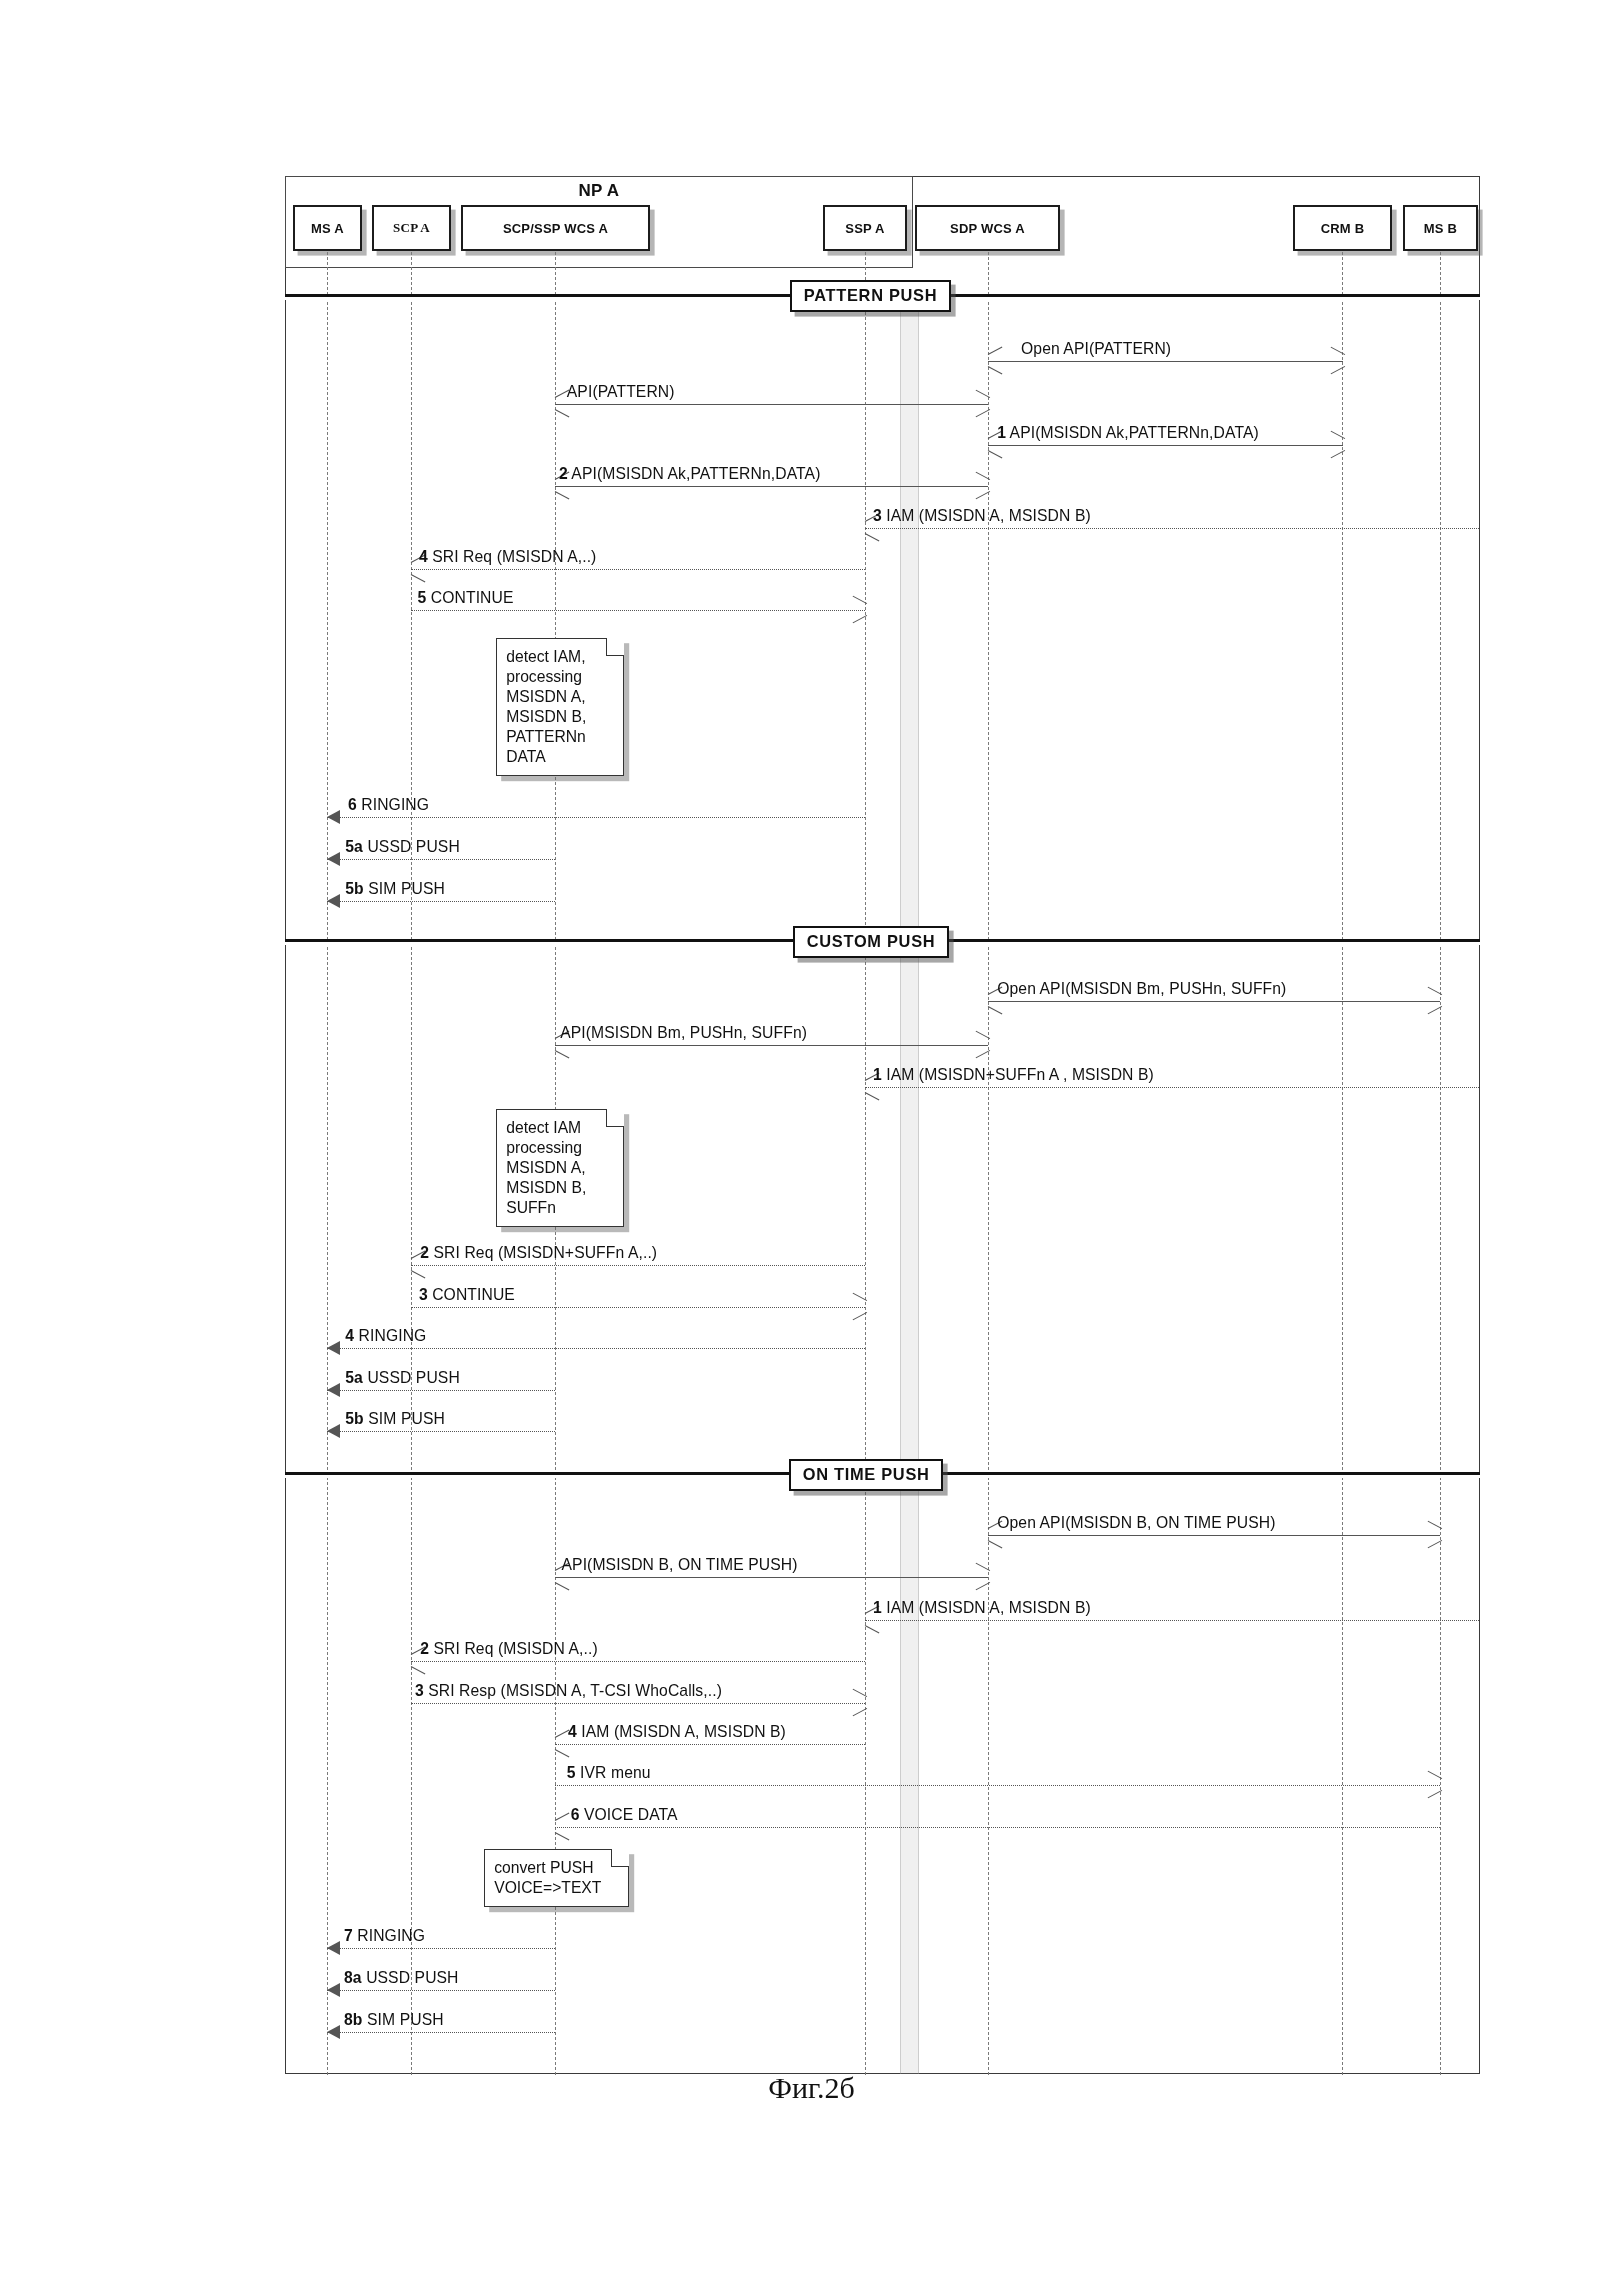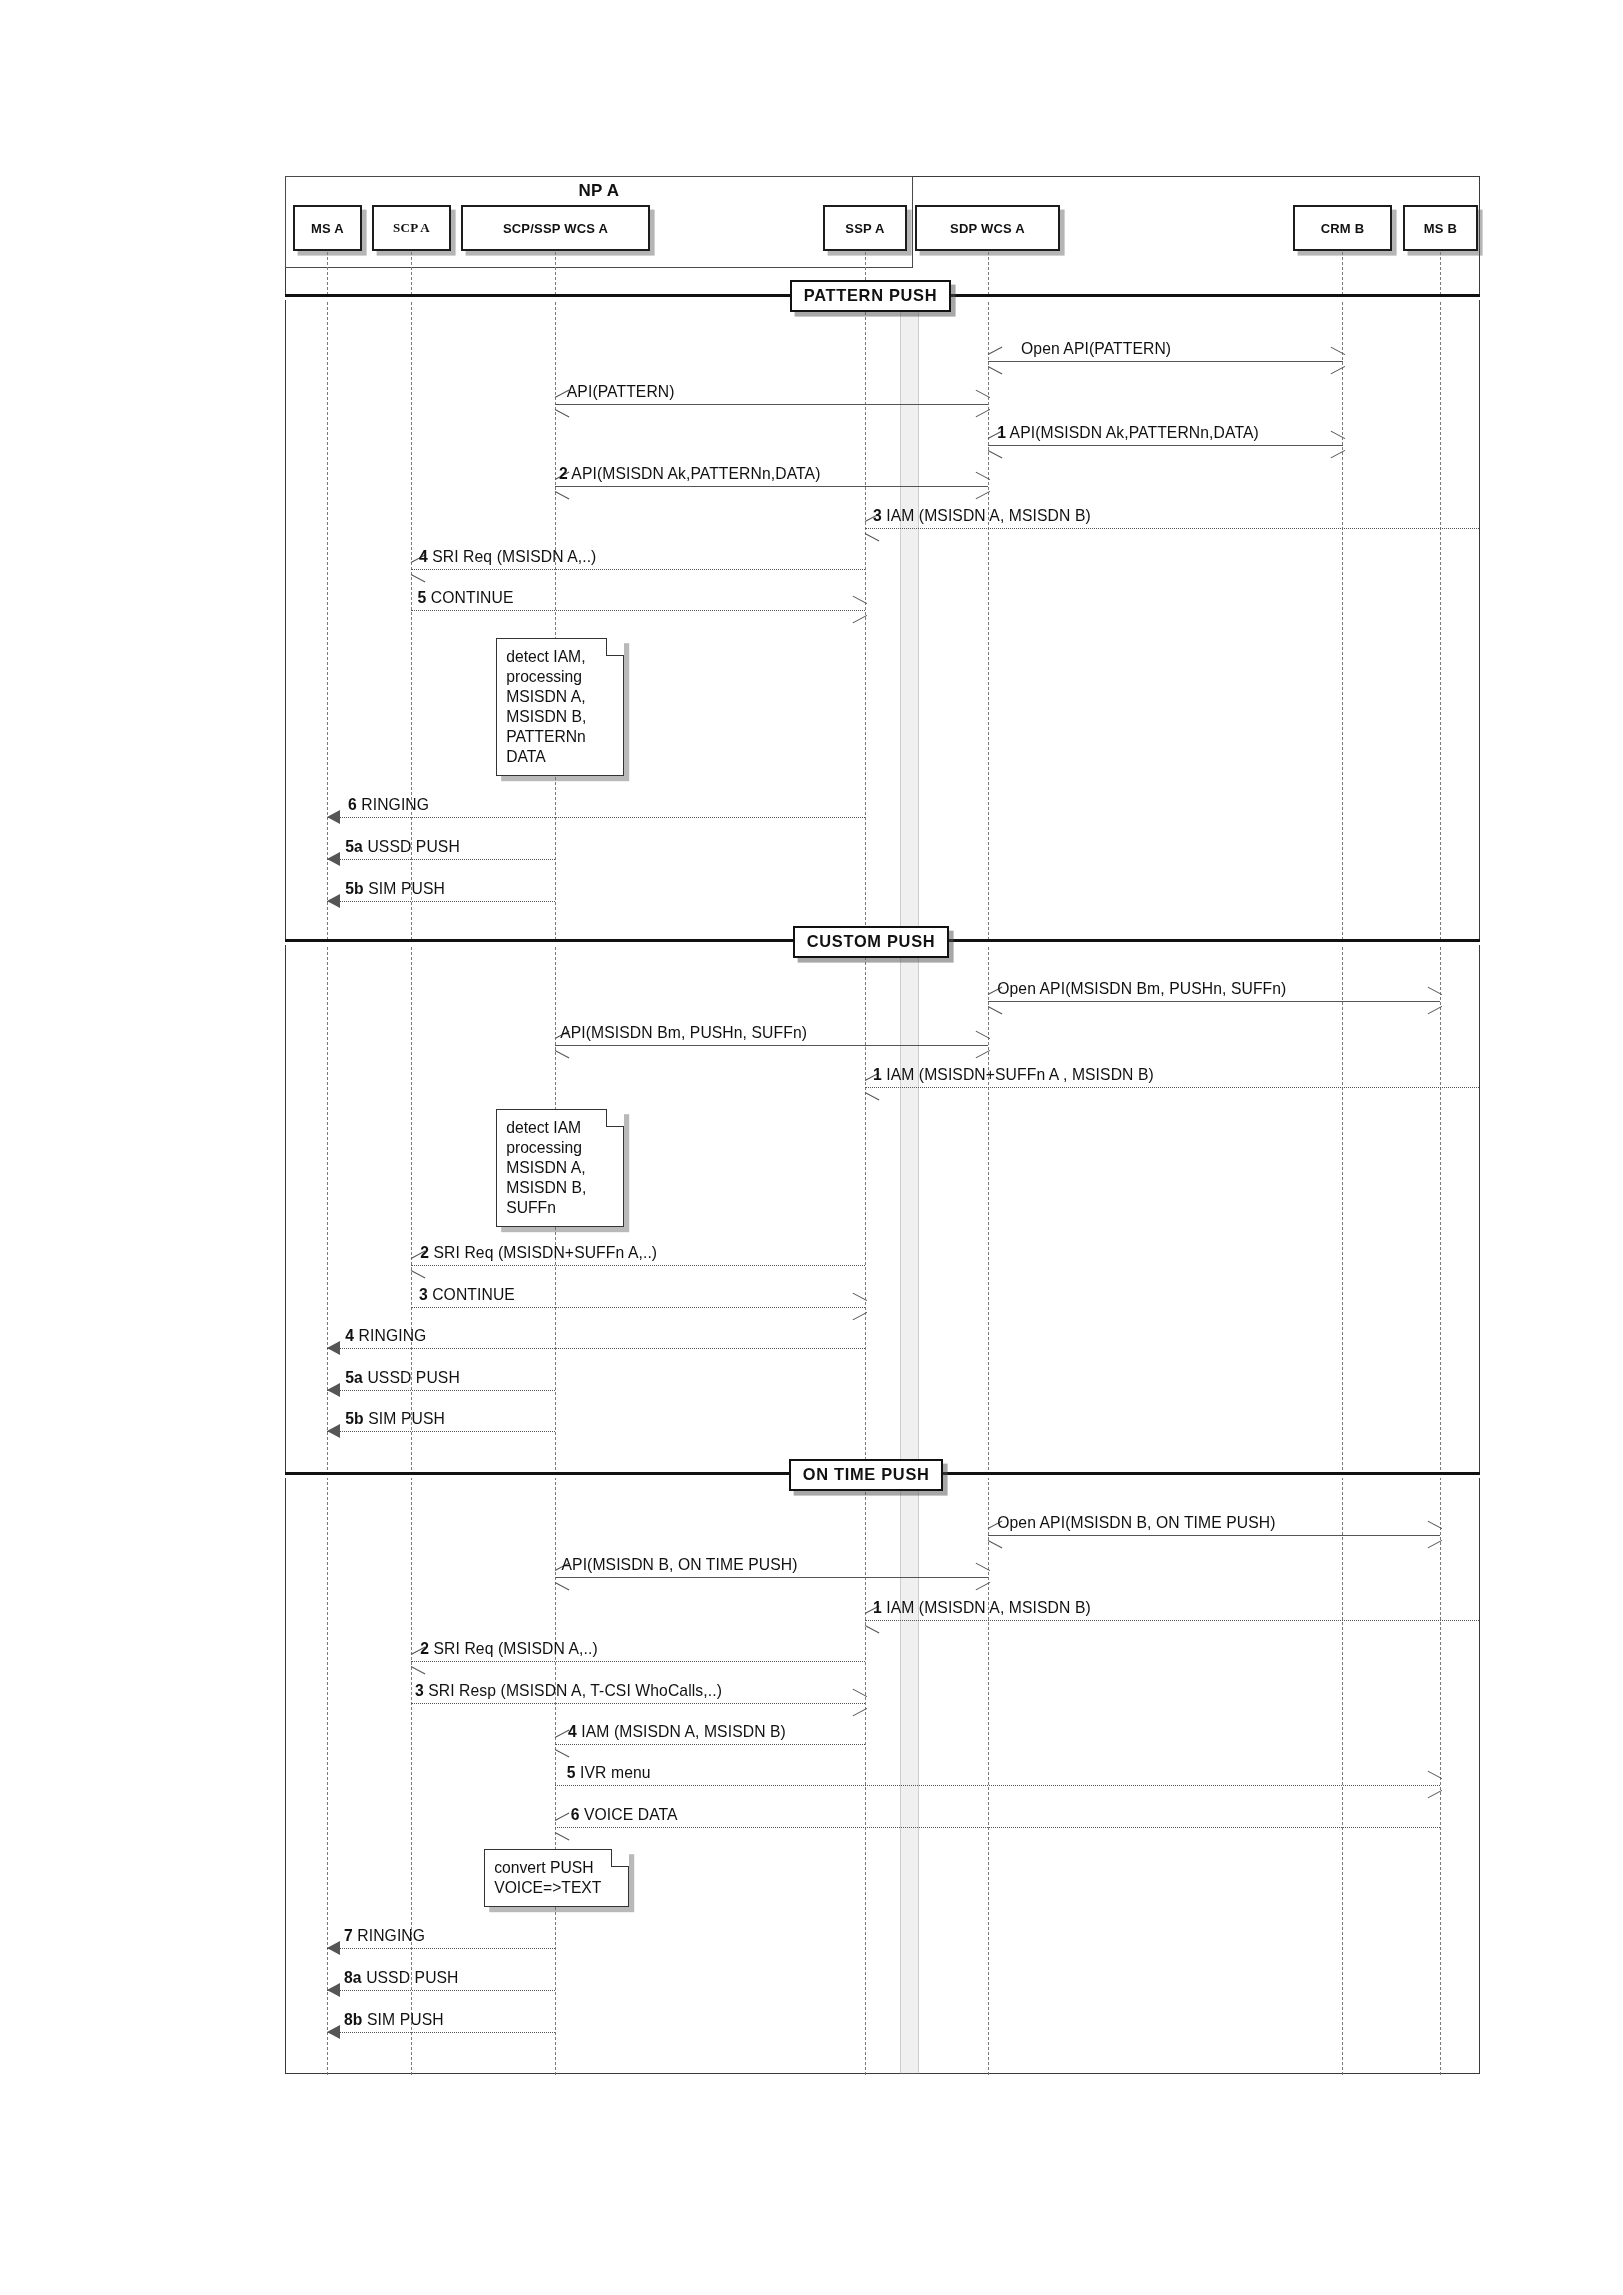--- a/index.html
+++ b/index.html
@@ -317,15 +317,16 @@
     <div class="arrow l" style="left:0px;"></div>
     <div class="lbl" style="left:17px;"><b>8a</b> <span>USSD PUSH</span></div>
   </div>
 
   <div class="msg dotted" style="left:327px;top:2016px;width:228px;">
     <div class="line"></div>
     <div class="arrow l" style="left:0px;"></div>
     <div class="lbl" style="left:17px;"><b>8b</b> <span>SIM PUSH</span></div>
   </div>
 
+  <div id="caption">Фиг.2б</div>
 
 </div>
 
 
 </body></html>

